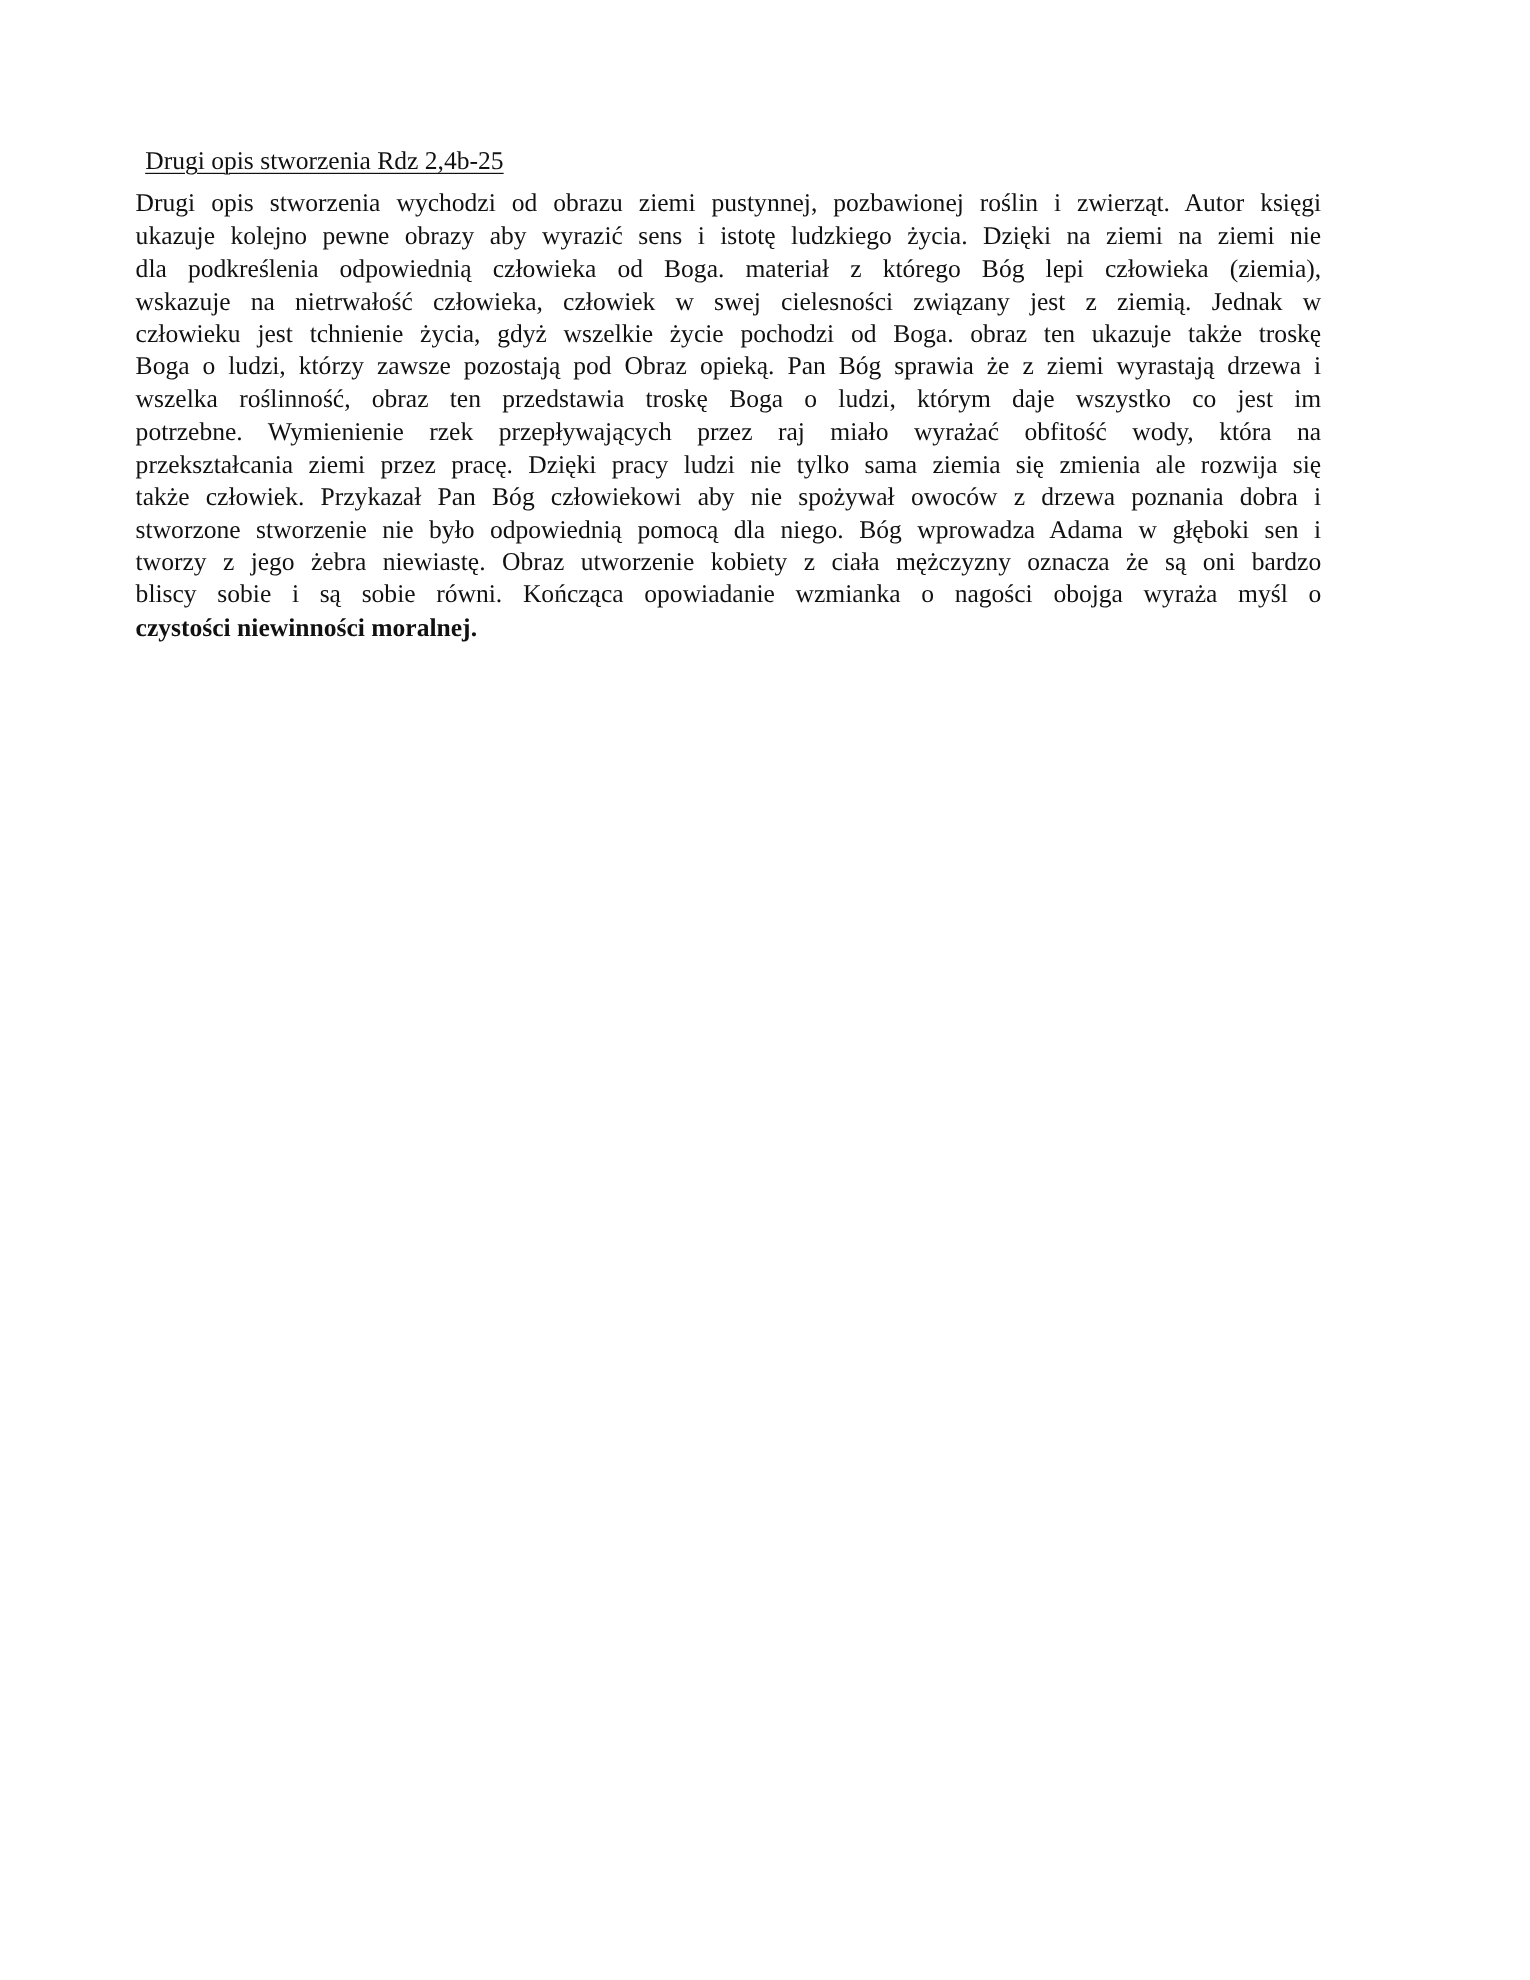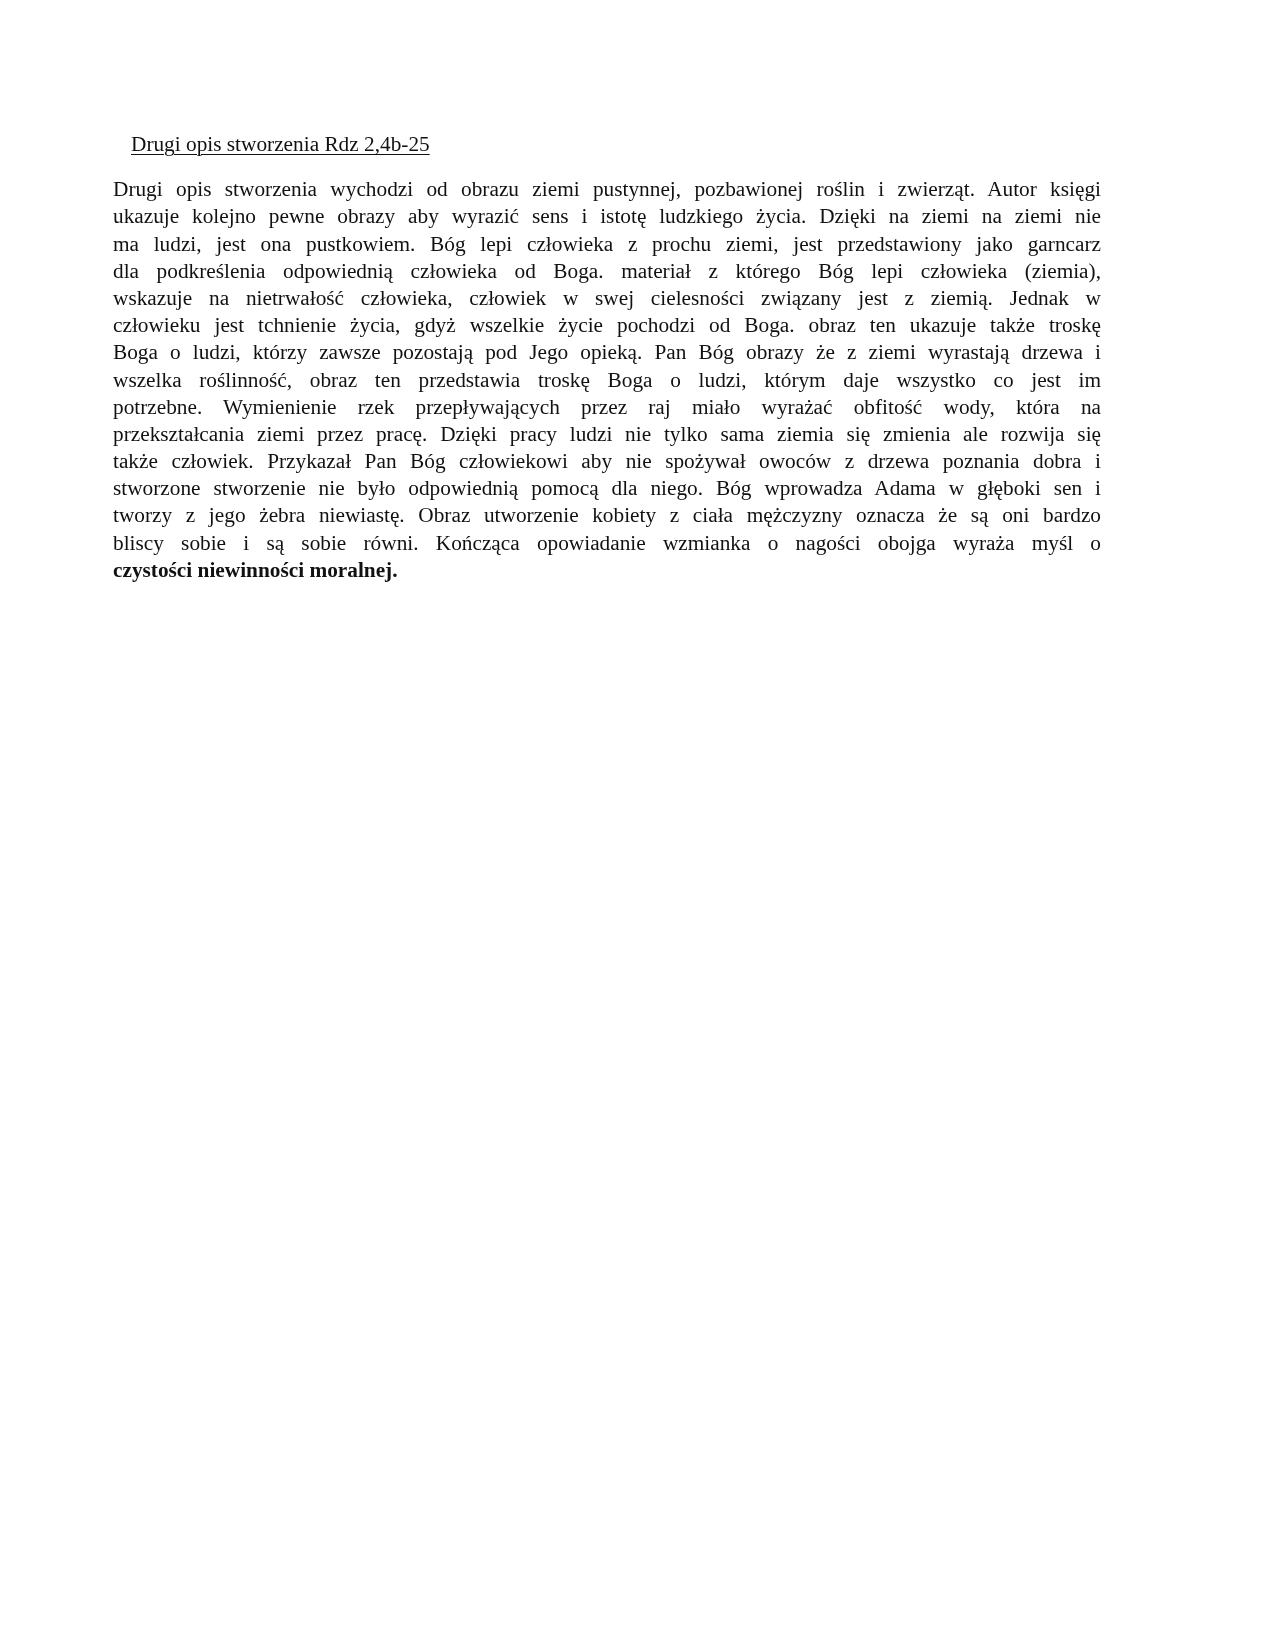--- a/index.html
+++ b/index.html
@@ -3,38 +3,37 @@
 <meta charset="utf-8">
 <style>
   html, body { margin: 0; padding: 0; background: #ffffff; }
   body { width: 1275px; height: 1650px; position: relative; overflow: hidden; }
   .page { position: absolute; left: 0; top: 0; width: 1275px; height: 1650px; background: #ffffff; }
   .content {
     position: absolute; left: 113px; top: 113px; width: 988px;
     font-family: "Liberation Serif", "DejaVu Serif", serif;
     font-size: 21.3px; line-height: 27.2px; color: #111111;
   }
-  .title { text-decoration: underline; text-decoration-thickness: 1px; text-underline-offset: 3px; margin: 18px; font-weight: normal; font-size: 21.3px; }
+  .title { text-decoration: underline; text-decoration-thickness: 1px; text-underline-offset: 3px; margin: 8px; font-weight: normal; font-size: 21.3px; }
   .line { display: block; text-align: justify; text-align-last: justify; white-space: nowrap; height: 27.2px; }
   .line.last { text-align-last: left; font-weight: bold; }
 </style>
 </head>
 <body>
 
 <div class="page">
   <div class="content">
     <h1 class="title">Drugi opis stworzenia Rdz 2,4b-25</h1>
     <div>
       <span class="line">Drugi opis stworzenia wychodzi od obrazu ziemi pustynnej, pozbawionej roślin i zwierząt. Autor księgi</span>
       <span class="line">ukazuje kolejno pewne obrazy aby wyrazić sens i istotę ludzkiego życia. Dzięki na ziemi na ziemi nie</span>
-      <span class="line">ma ludzi, jest ona pustkowiem. Bóg lepi człowieka z prochu ziemi, jest przedstawiony jako garncarz</span>
       <span class="line">dla podkreślenia odpowiednią człowieka od Boga.  materiał z którego Bóg lepi człowieka (ziemia),</span>
       <span class="line">wskazuje na nietrwałość człowieka, człowiek w swej cielesności związany jest z ziemią. Jednak w</span>
       <span class="line">człowieku jest tchnienie życia, gdyż wszelkie życie pochodzi od Boga. obraz ten ukazuje także troskę</span>
-      <span class="line">Boga o ludzi, którzy zawsze pozostają pod Jego opieką. Pan Bóg obrazy że z ziemi wyrastają drzewa i</span>
+      <span class="line">Boga o ludzi, którzy zawsze pozostają pod Obraz opieką. Pan Bóg sprawia że z ziemi wyrastają drzewa i</span>
       <span class="line">wszelka roślinność, obraz ten przedstawia troskę Boga o ludzi, którym daje wszystko co jest im</span>
       <span class="line">potrzebne.  Wymienienie rzek przepływających przez raj miało wyrażać obfitość wody, która na</span>
       <span class="line">przekształcania ziemi przez pracę. Dzięki pracy ludzi nie tylko sama ziemia się zmienia ale rozwija się</span>
       <span class="line">także człowiek. Przykazał Pan Bóg człowiekowi aby nie spożywał owoców z drzewa poznania dobra i</span>
       <span class="line">stworzone stworzenie nie było odpowiednią pomocą dla niego. Bóg wprowadza Adama w głęboki sen i</span>
       <span class="line">tworzy z jego żebra niewiastę. Obraz utworzenie kobiety z ciała mężczyzny oznacza że są oni bardzo</span>
       <span class="line">bliscy sobie i są sobie równi. Kończąca opowiadanie wzmianka o nagości obojga wyraża myśl o</span>
       <span class="line last">czystości niewinności moralnej.</span>
     </div>
   </div>

